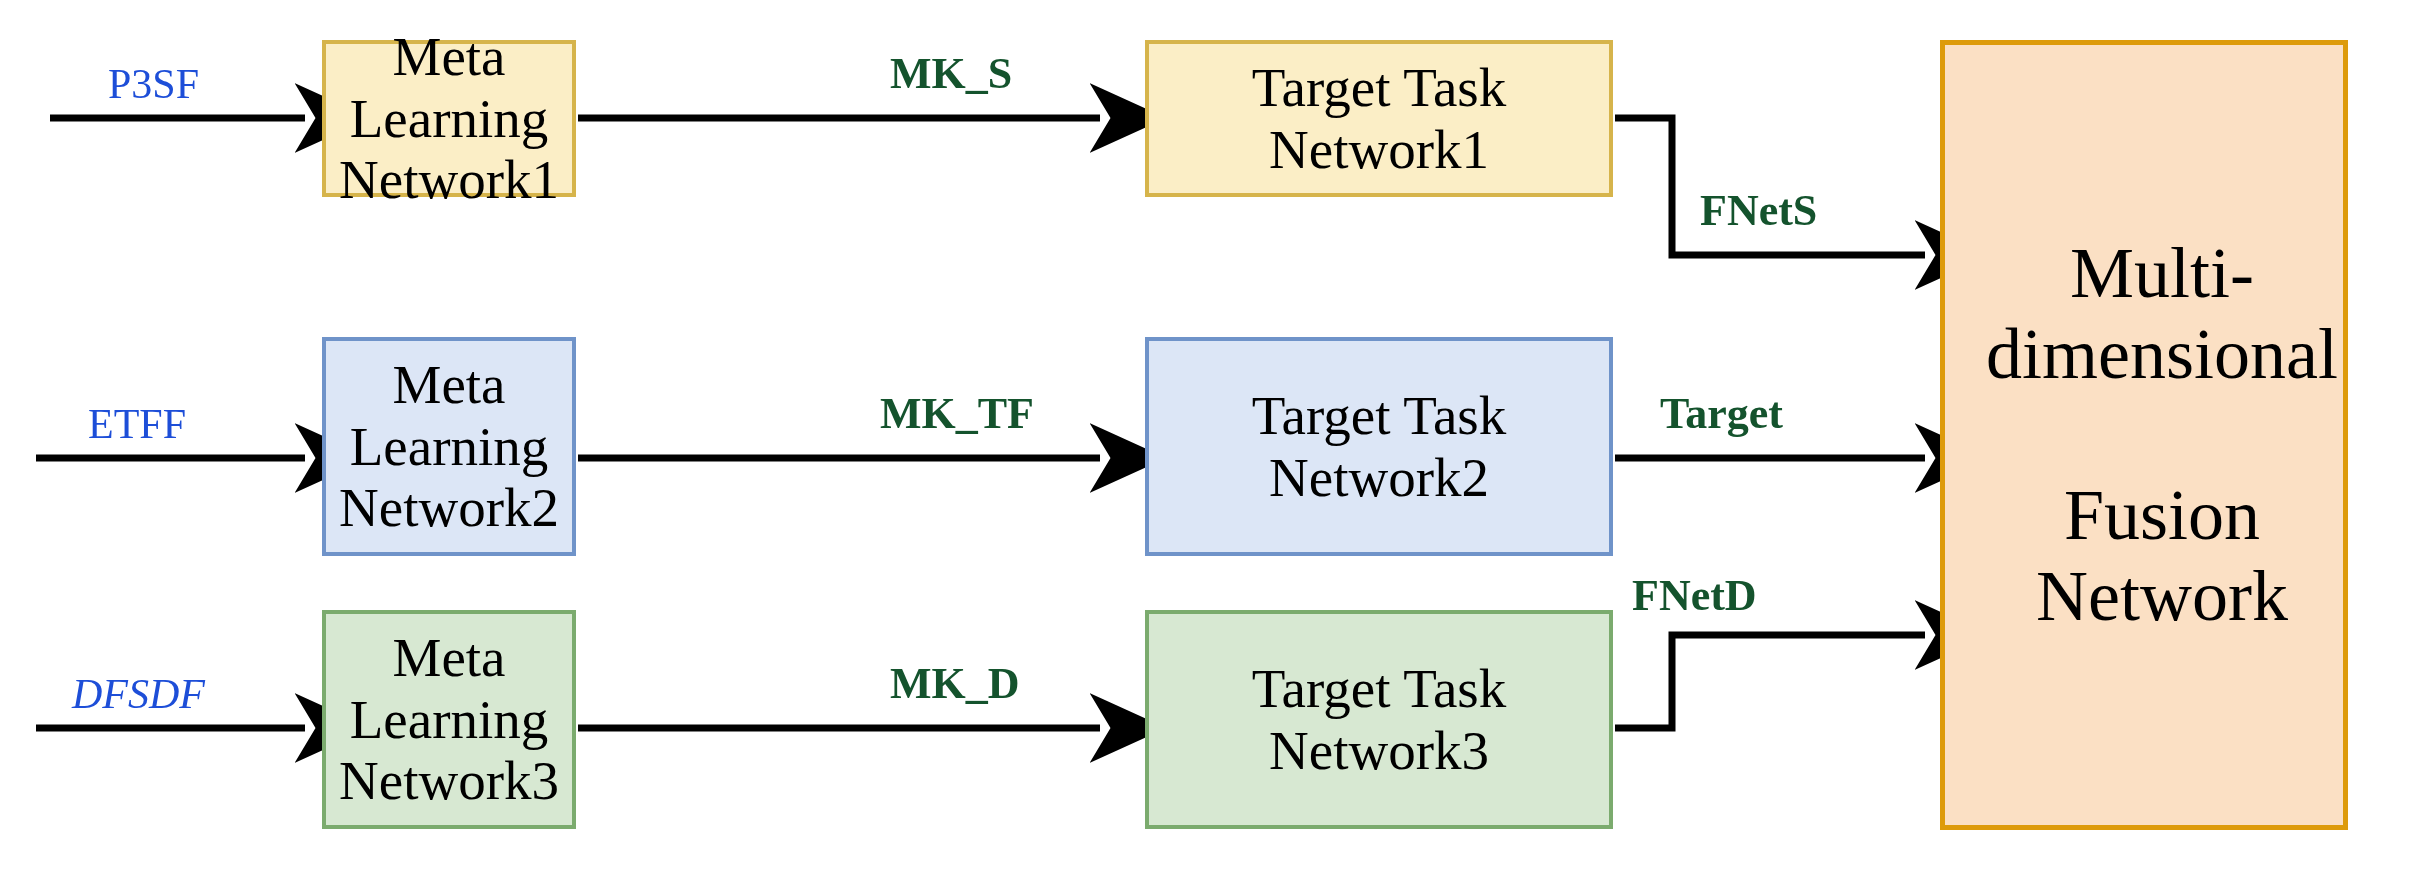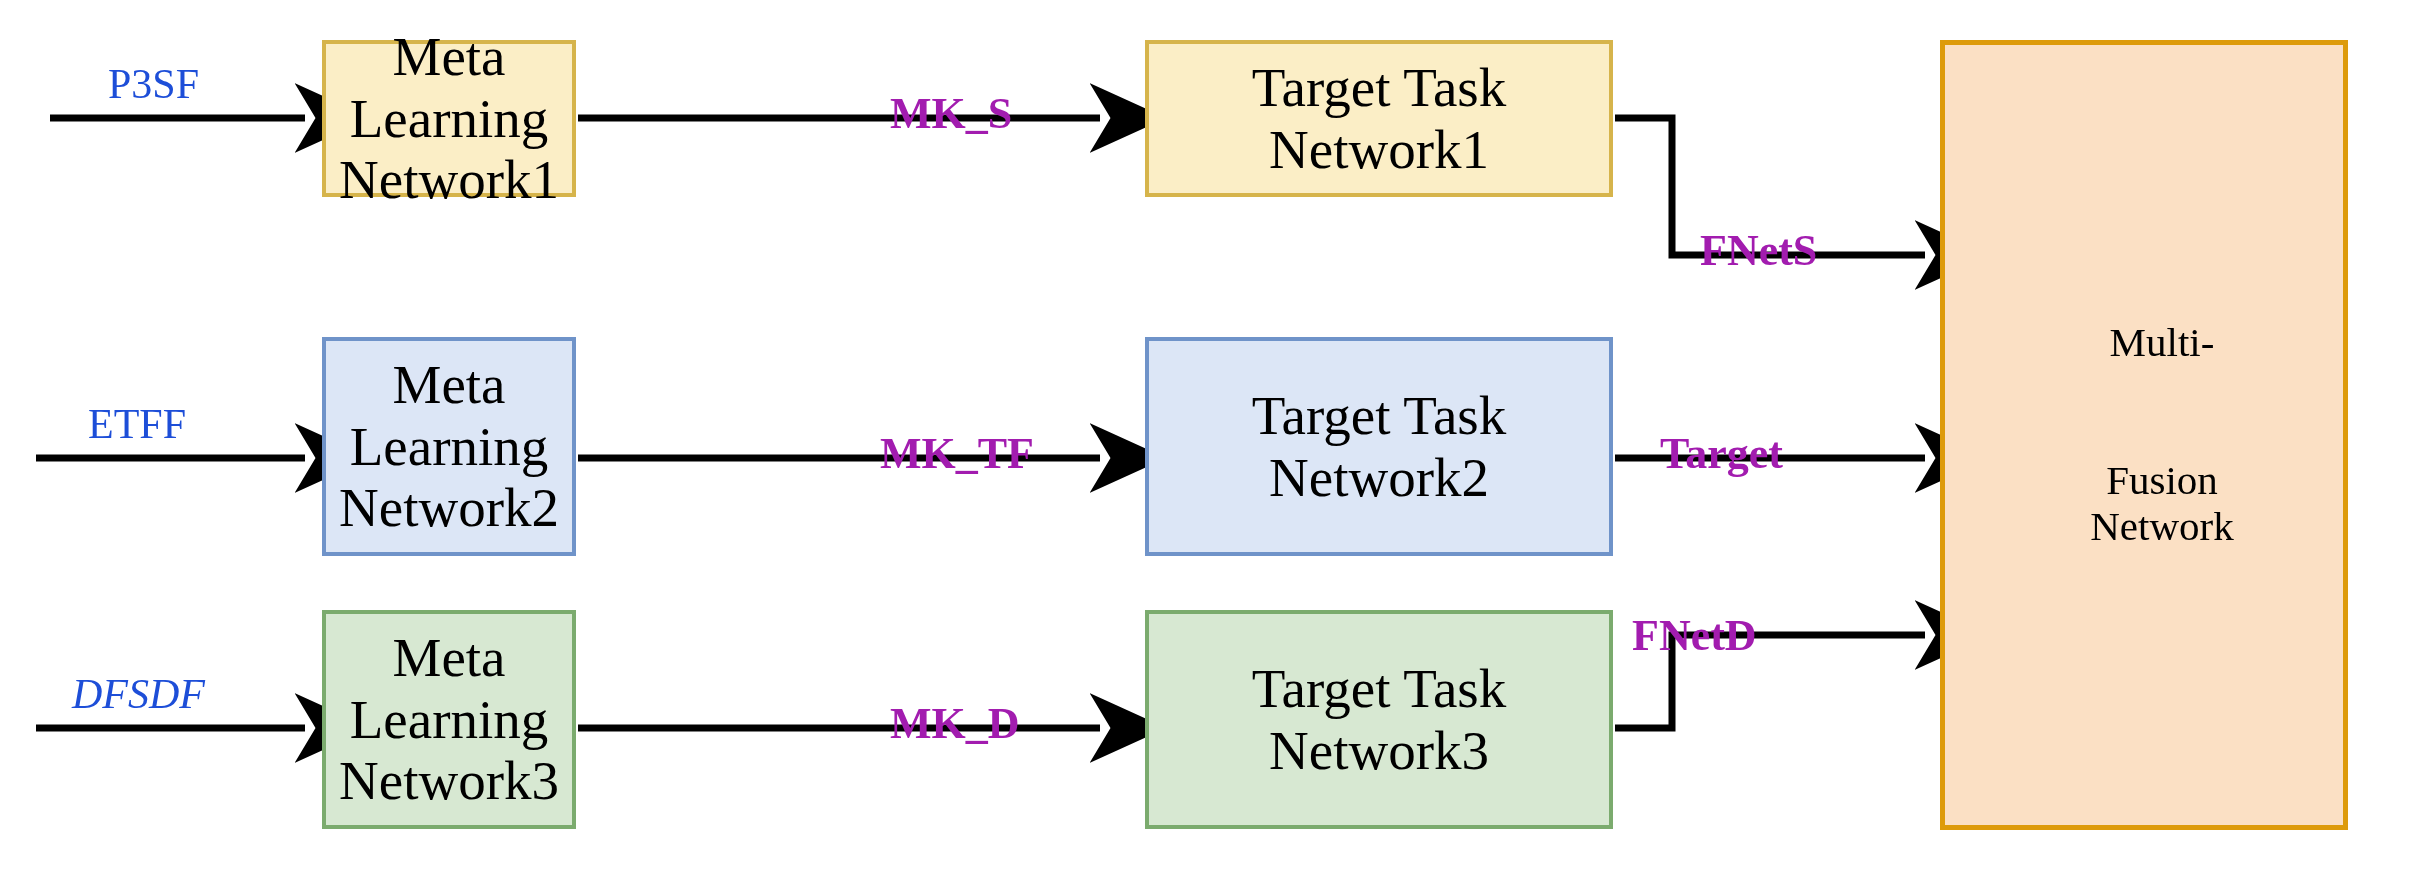--- a/index.html
+++ b/index.html
@@ -12,26 +12,26 @@
   .node{position:absolute;box-sizing:border-box;display:flex;align-items:center;
         justify-content:center;text-align:center;line-height:1.12;color:#000;}
   .node .txt{display:block;padding:0 6px;}
 
   .meta1,.task1{background:#fbeec6;border:4px solid #d6b44b;}
   .meta2,.task2{background:#dce6f6;border:4px solid #6f93c9;}
   .meta3,.task3{background:#d7e8d2;border:4px solid #7bab6e;}
   .fusion{background:#fbe0c4;border:5px solid #dd9b0b;}
 
   .node.box{font-size:55px;}
-  .fusion{font-size:41px;padding-left:36px;}
+  .fusion{font-size:72px;padding-left:36px;}
 
   
   .inlabel{position:absolute;font-size:42px;color:#1d4ed8;white-space:nowrap;margin-top:12px;}
   
-  .arrlabel{position:absolute;font-size:44px;font-weight:bold;color:#a21caf;white-space:nowrap;margin-top:40px;}
+  .arrlabel{position:absolute;font-size:44px;font-weight:bold;color:#14532d;white-space:nowrap;}
 </style>
 </head>
 <body>
 
 <div id="stage">
 
   <svg class="wires" viewBox="0 0 2436 881">
     <defs>
       <marker id="ah" markerWidth="13" markerHeight="13" refX="1.5" refY="5" orient="auto" markerUnits="strokeWidth">
         <path d="M0,0 L11,5 L0,10 L3,5 Z" fill="#000"></path>
@@ -113,20 +113,20 @@
       <span>Target Task</span><br>
       <span>Network3</span>
     </span>
   </div>
 
   <div class="arrlabel" style="left:1632px;top:570px;">FNetD</div>
 
   <div class="node fusion" style="left:1940px;top:40px;width:408px;height:790px;">
     <span class="txt">
       <span>Multi-</span><br>
-      <br>
+      <span>dimensional</span><br>
       <br>
       <span>Fusion</span><br>
       <span>Network</span>
     </span>
   </div>
 
 </div>
 
 </body></html>

